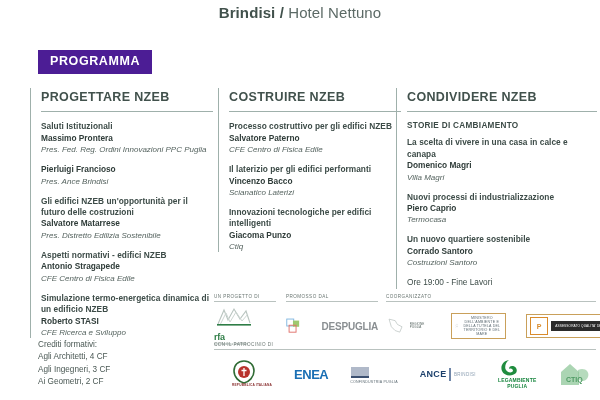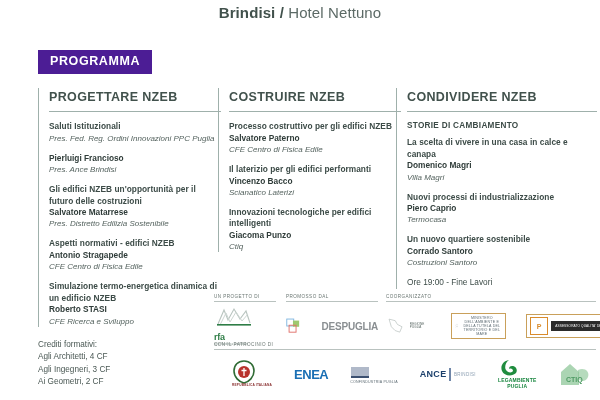--- a/index.html
+++ b/index.html
@@ -34,21 +34,21 @@
     line-height:1;
   }
 
   
   .cols{position:absolute;left:0;top:88px;width:600px;}
   .col{
     position:absolute;top:0;
     padding-left:10px;
     border-left:1.4px solid #9fb0ab;
   }
-  .col-1{left:38px;width:172px;}
+  .col-1{left:30px;width:172px;}
   .col-2{left:218px;width:172px;}
   .col-3{left:396px;width:190px;}
 
   .col-title{
     font-size:12.5px;font-weight:bold;letter-spacing:.35px;
     color:#41514c;
     margin:2px 0 0 0;
     white-space:nowrap;
   }
   .rule{
@@ -131,20 +131,21 @@
   <div class="badge">PROGRAMMA</div>
 
   <div class="cols">
 
     <div class="col col-1">
       <div class="col-title">PROGETTARE NZEB</div>
       <div class="rule"></div>
 
       <div class="block">
         <div class="t">Saluti Istituzionali</div>
+        <div class="n">Massimo Prontera</div>
         <div class="a">Pres. Fed. Reg. Ordini Innovazioni PPC Puglia</div>
       </div>
 
       <div class="block">
         <div class="n">Pierluigi Francioso</div>
         <div class="a">Pres. Ance Brindisi</div>
       </div>
 
       <div class="block">
         <div class="t">Gli edifici NZEB un'opportunità per il futuro delle costruzioni</div>

